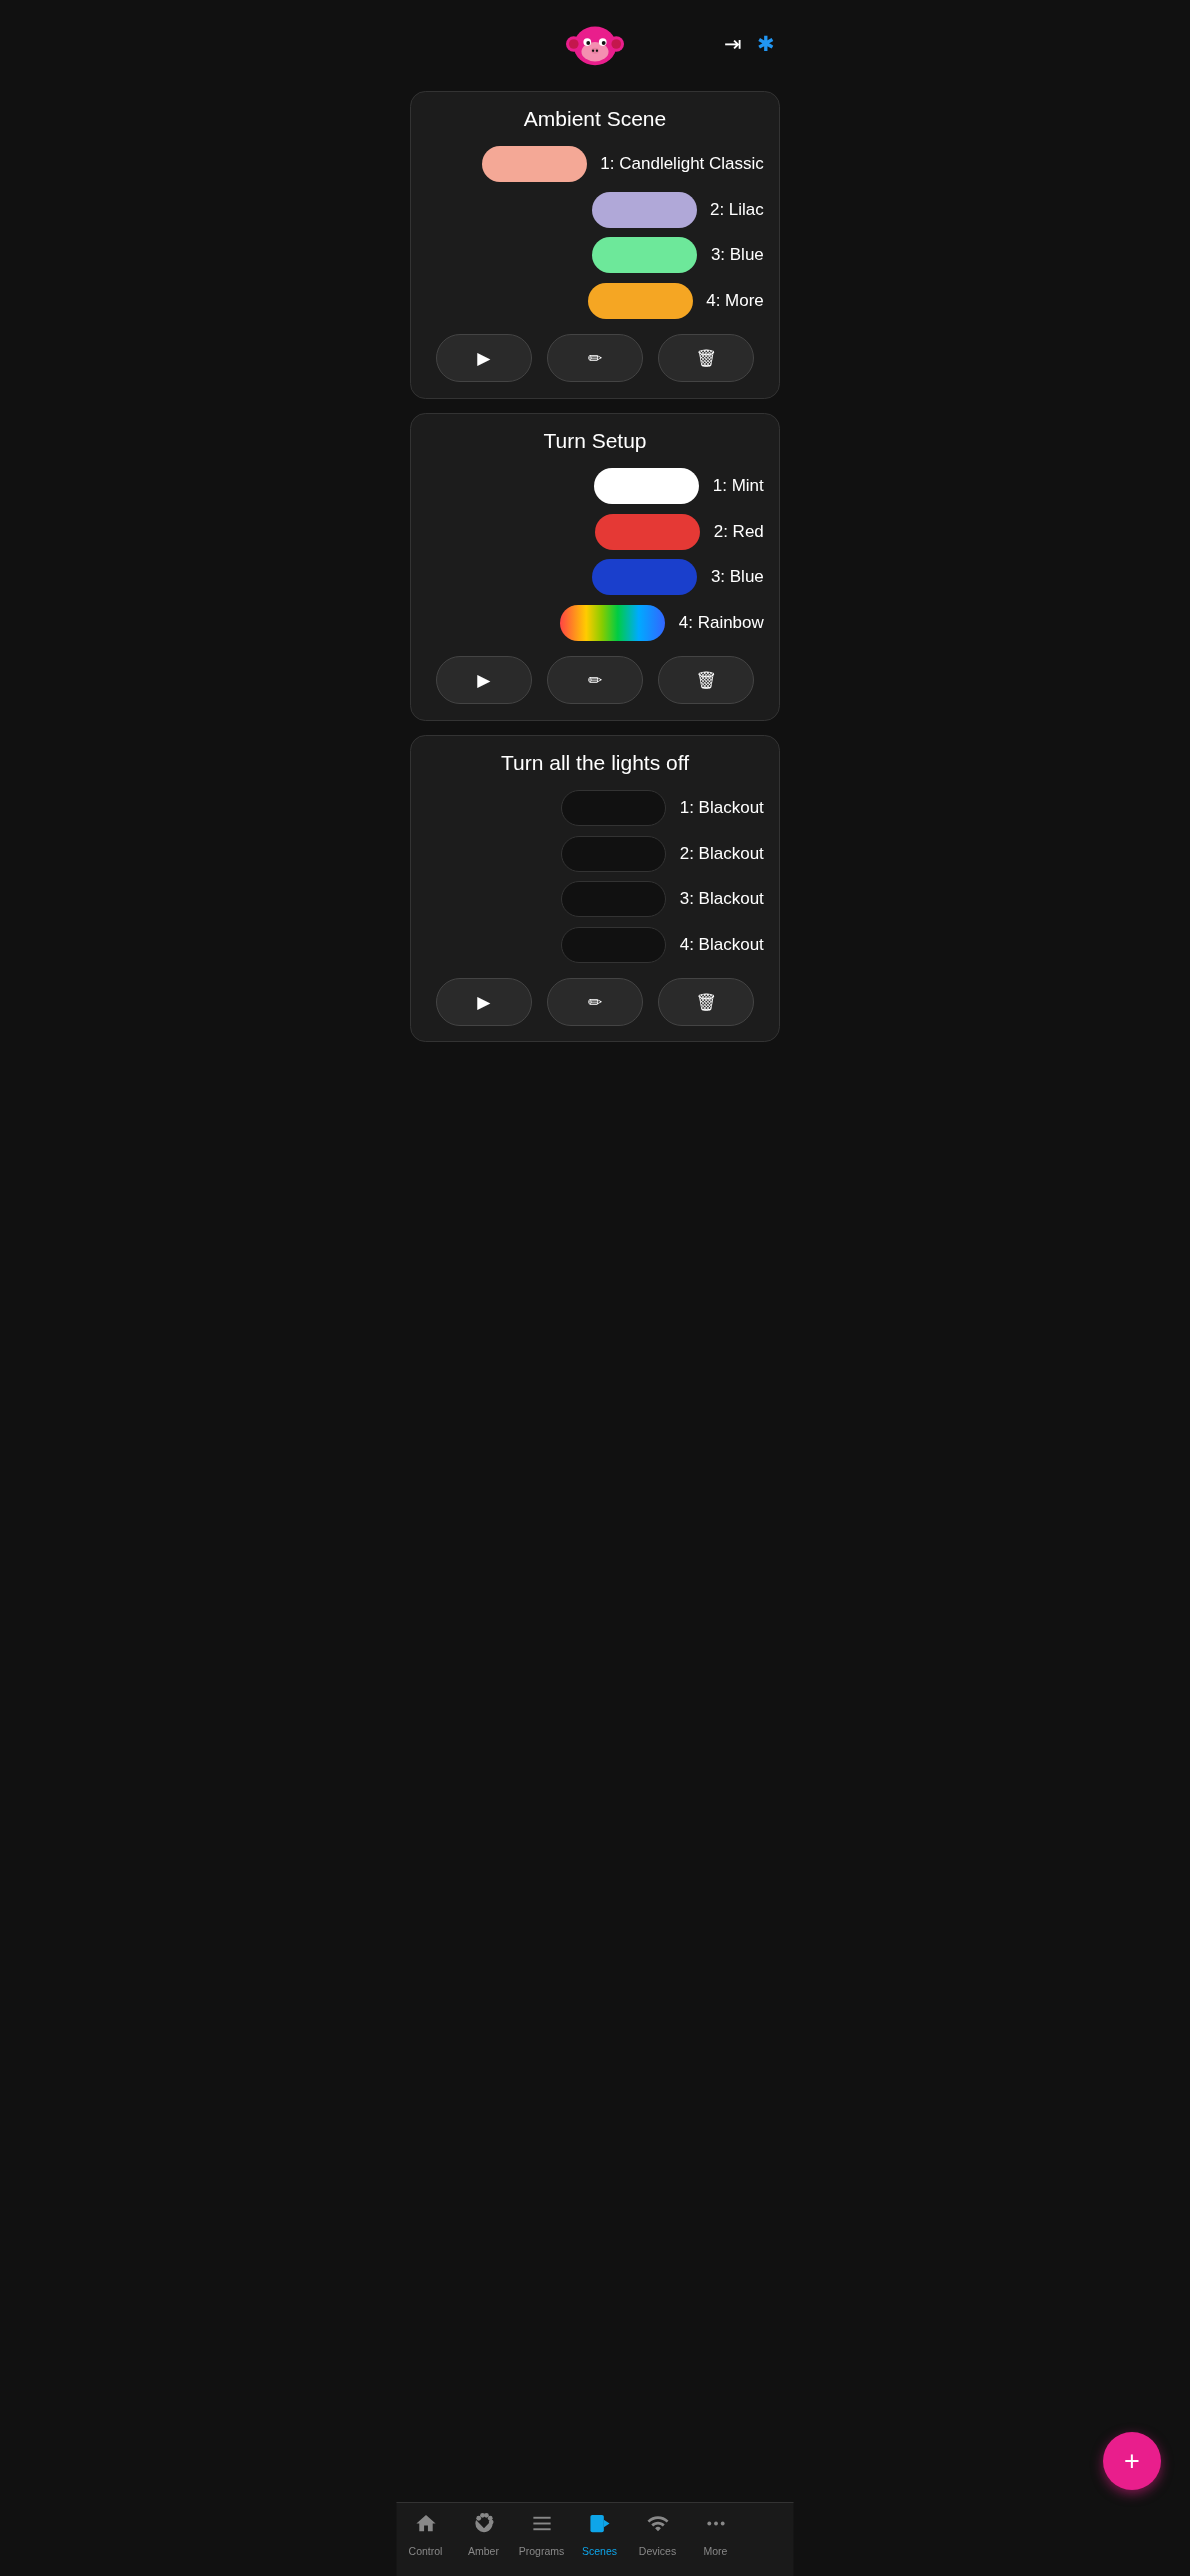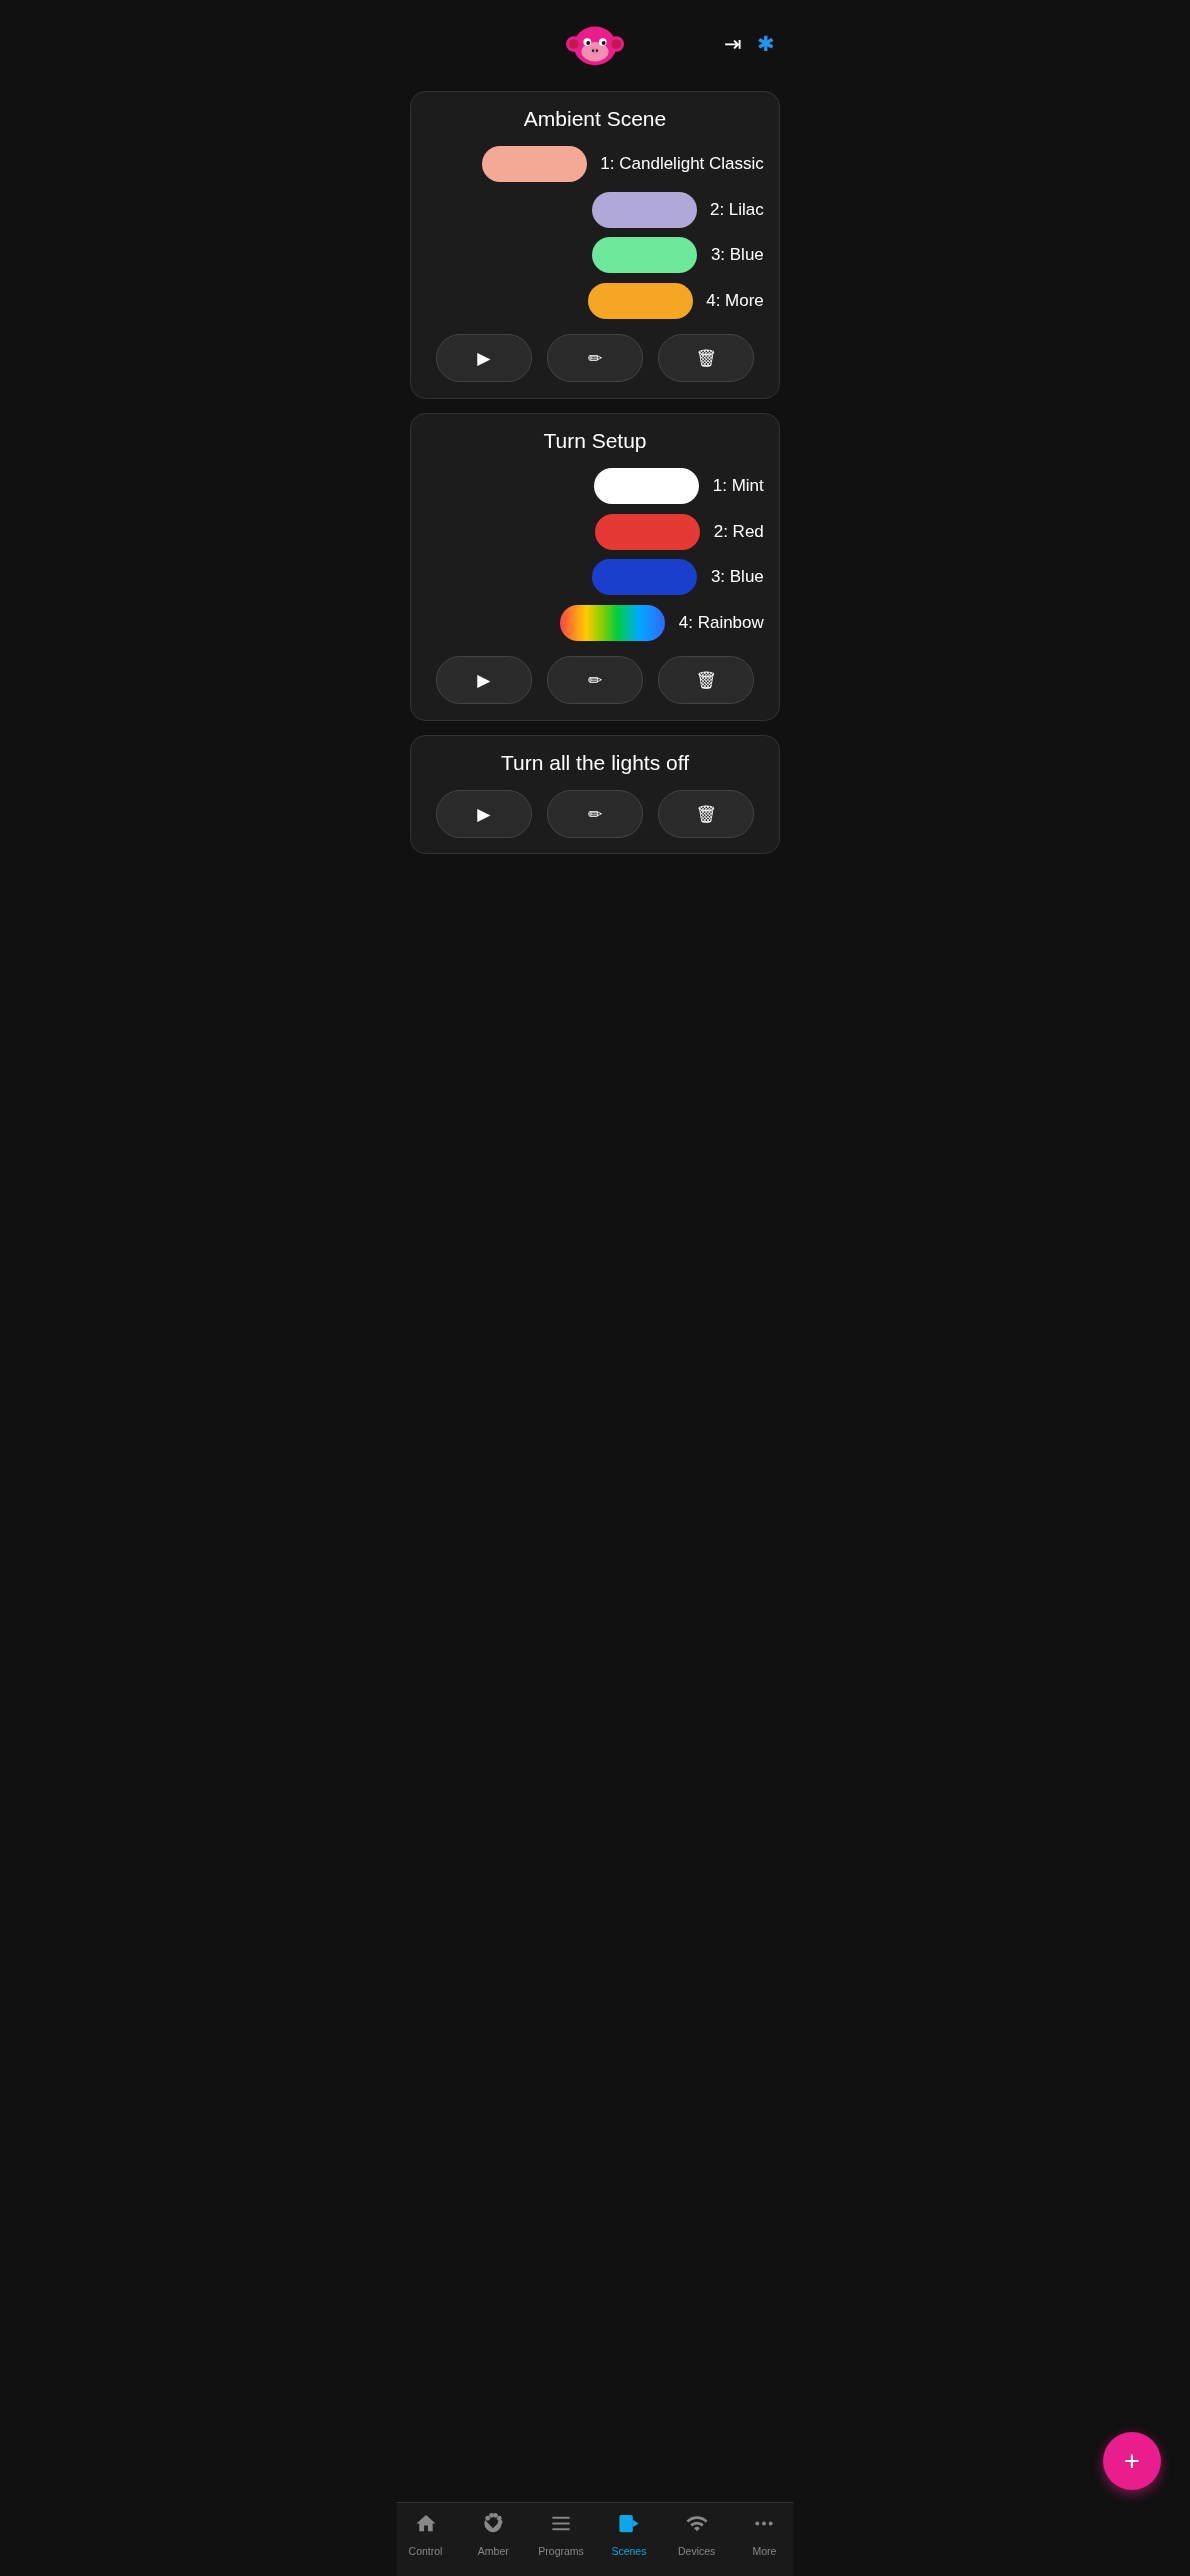--- a/index.html
+++ b/index.html
@@ -149,21 +149,21 @@
     
     .bottom-nav {
       position: fixed;
       bottom: 0;
       left: 50%;
       transform: translateX(-50%);
       width: 397px;
       background-color: #1a1a1a;
       border-top: 1px solid #333333;
       display: flex;
-      justify-content: space-between;
+      justify-content: flex-start;
       align-items: center;
       padding: 9.6px 0 19px;
       z-index: 200;
     }
 
     .nav-item {
       display: flex;
       flex-direction: column;
       align-items: center;
       gap: 3.8px;
@@ -275,20 +275,38 @@
         <button class="action-btn">
           <span>✏</span>
         </button>
         <button class="action-btn">
           <span>🗑</span>
         </button>
       </div>
     </div>
     <div class="scene-card">
       <div class="scene-title">Turn all the lights off</div>
+      <div class="color-list">
+        <div class="color-item">
+          <div class="color-swatch" style="background-color: rgb(17, 17, 17); border: 1px solid rgb(51, 51, 51);"></div>
+          <span class="color-label">1: Blackout</span>
+        </div>
+        <div class="color-item">
+          <div class="color-swatch" style="background-color: rgb(17, 17, 17); border: 1px solid rgb(51, 51, 51);"></div>
+          <span class="color-label">2: Blackout</span>
+        </div>
+        <div class="color-item">
+          <div class="color-swatch" style="background-color: rgb(17, 17, 17); border: 1px solid rgb(51, 51, 51);"></div>
+          <span class="color-label">3: Blackout</span>
+        </div>
+        <div class="color-item">
+          <div class="color-swatch" style="background-color: rgb(17, 17, 17); border: 1px solid rgb(51, 51, 51);"></div>
+          <span class="color-label">4: Blackout</span>
+        </div>
+      </div>
       <div class="action-buttons">
         <button class="action-btn">
           <span>▶</span>
         </button>
         <button class="action-btn">
           <span>✏</span>
         </button>
         <button class="action-btn">
           <span>🗑</span>
         </button>

